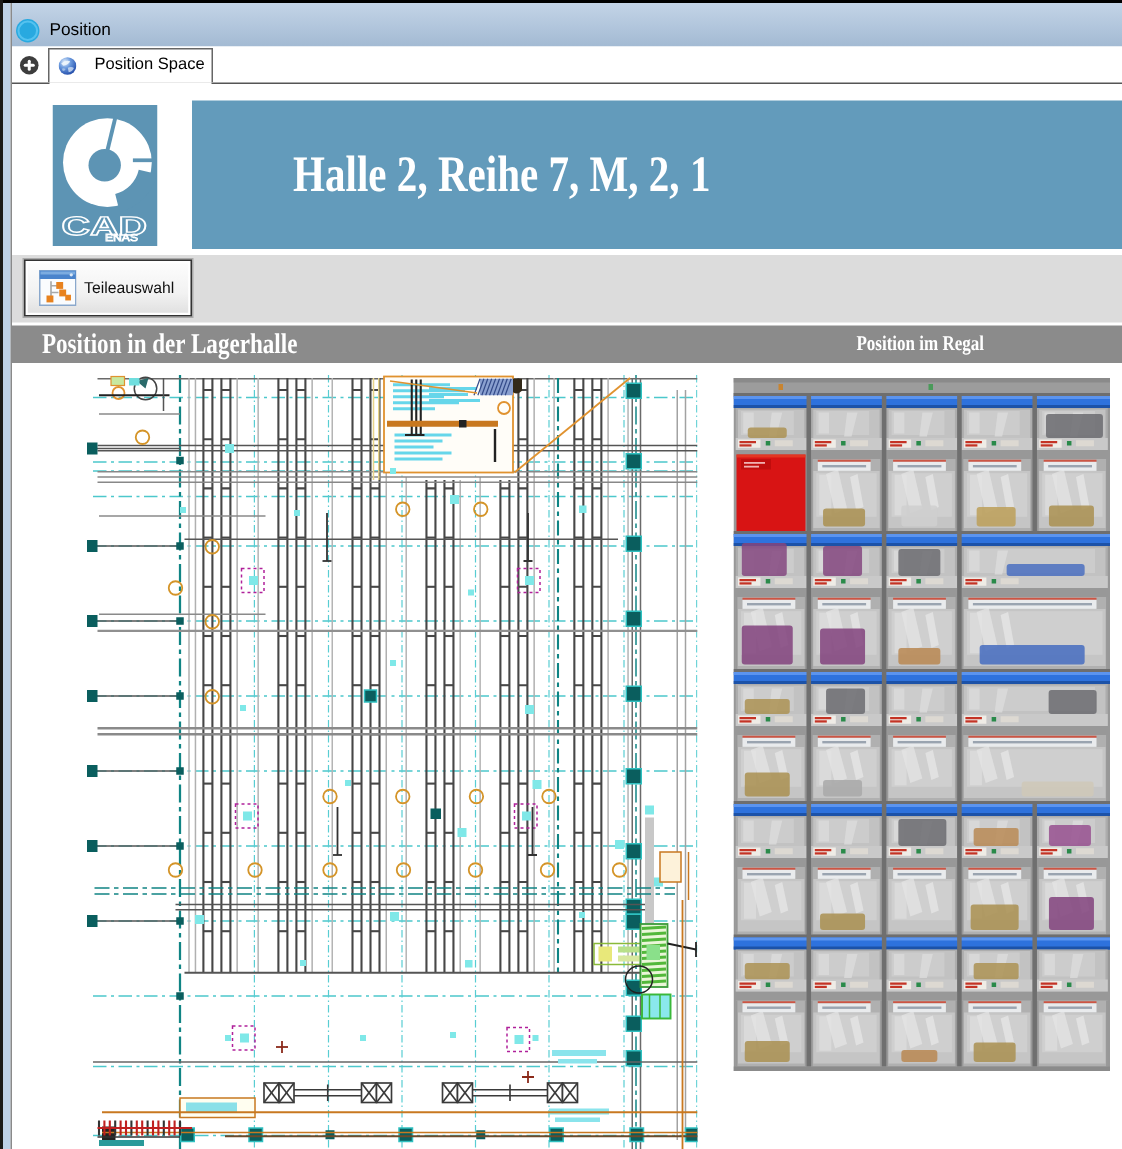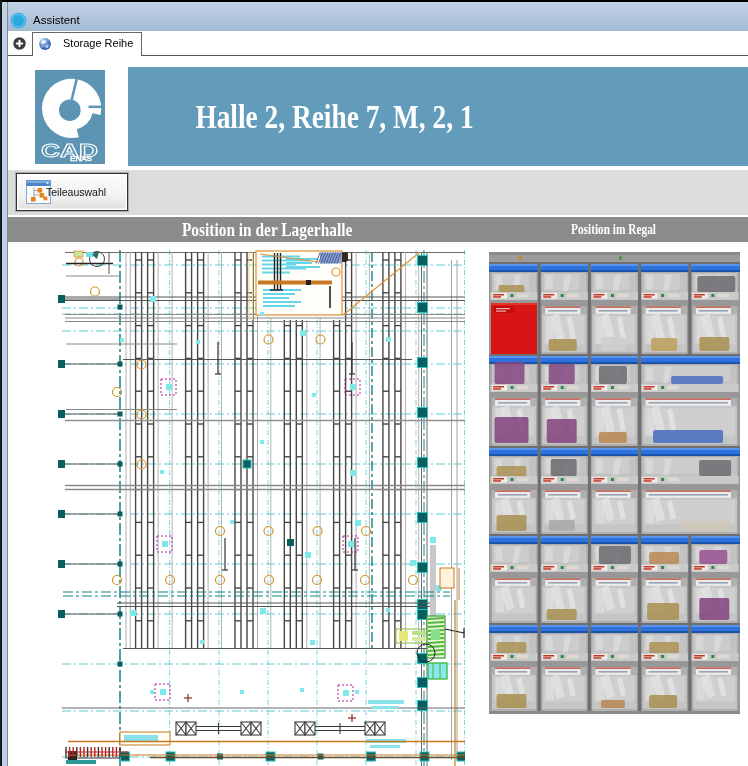--- a/index.html
+++ b/index.html
@@ -15,21 +15,21 @@
 <div class="abs" style="left:2px;top:2px;width:5px;height:764px;background:#bdd1e8"></div>
 <div class="abs" style="left:7px;top:2px;width:1px;height:764px;background:#8a8a8a"></div>
 
 <div class="abs" style="left:8px;top:2px;width:740px;height:29px;background:linear-gradient(#c3d4e7,#a3bad3)"></div>
 
 <svg class="abs" style="left:10px;top:12px" width="17" height="17">
     <circle cx="8.5" cy="8.5" r="7.8" fill="#28a9e0"></circle>
     <circle cx="8.5" cy="8.5" r="6.2" fill="none" stroke="#55c2ef" stroke-width="1.4"></circle>
   </svg>
 
-<div class="abs" style="left:33px;top:14px;font-size:11.5px;color:#000">Assistent</div>
+<div class="abs" style="left:33px;top:14px;font-size:11.5px;color:#000">Position</div>
 
 <div class="abs" style="left:8px;top:31px;width:740px;height:24px;background:#fff"></div>
 
 <div class="abs" style="left:8px;top:54.5px;width:740px;height:1.3px;background:#555"></div>
 <div class="abs" style="left:33px;top:54.5px;width:108px;height:1.3px;background:#fff"></div>
 
 <svg class="abs" style="left:13px;top:37px" width="13" height="13">
     <circle cx="6.5" cy="6.5" r="6.2" fill="#3d3d3d"></circle>
     <rect x="2.8" y="5.5" width="7.4" height="2" fill="#fff" rx="1"></rect>
     <rect x="5.5" y="2.8" width="2" height="7.4" fill="#fff" rx="1"></rect>
@@ -45,21 +45,21 @@
         <stop offset="0.75" stop-color="#2a55b0"></stop>
         <stop offset="1" stop-color="#16337e"></stop>
       </radialGradient>
     </defs>
 <circle cx="6" cy="6" r="5.9" fill="url(#gl)"></circle>
 <path d="M1.8 4.4 Q4.2 1.8 7.8 2.8 Q6.4 5.4 3.2 5.9 Z" fill="#f0f7fd" opacity="0.9"></path>
 <path d="M6.2 7.2 Q8.6 6.2 10.3 7.4 Q9.2 10 6.8 10.2 Z" fill="#d8e6f5" opacity="0.75"></path>
 <path d="M2.2 7.8 Q3.6 7.2 4.8 8.0 Q4.0 9.6 2.8 9.2 Z" fill="#c8dcf0" opacity="0.6"></path>
 </svg>
 
-<div class="abs" style="left:63px;top:37px;font-size:11px;color:#000">Storage Reihe</div>
+<div class="abs" style="left:63px;top:37px;font-size:11px;color:#000">Position Space</div>
 
 <svg class="abs" style="left:35px;top:70px" width="70" height="94" viewBox="0 0 70 94">
 <rect width="70" height="94" fill="#5d94b4"></rect>
 <circle cx="36.6" cy="38.4" r="29.6" fill="#fff"></circle>
 <path d="M 57.5 43.2 L 69.7 46.0 A 34 34 0 0 1 44.8 71.4 L 41.8 59.3 A 21.5 21.5 0 0 0 57.5 43.2 Z" fill="#5d94b4"></path>
 <circle cx="34.8" cy="40.2" r="10.8" fill="#5d94b4"></circle>
 <line x1="36.3" y1="31.5" x2="41.9" y2="8.3" stroke="#5d94b4" stroke-width="2.6"></line>
 <rect x="53.6" y="35.6" width="13.5" height="2.5" fill="#5d94b4"></rect>
 <text x="6" y="86.5" font-size="17.5" font-weight="bold" textLength="57" lengthAdjust="spacingAndGlyphs" fill="none" stroke="#fff" stroke-width="0.9" font-family="Liberation Sans">CAD</text>
 <text x="35" y="90.5" font-size="6.8" textLength="22" lengthAdjust="spacingAndGlyphs" fill="none" stroke="#fff" stroke-width="0.55" font-family="Liberation Sans">ENAS</text>
@@ -82,25 +82,25 @@
 <circle cx="21.5" cy="3.2" r="1.1" fill="#dce8f5"></circle>
 <line x1="8" y1="7.5" x2="8" y2="19.5" stroke="#a8a8a8" stroke-width="1.1"></line>
 <line x1="8" y1="10.5" x2="13" y2="10.5" stroke="#a8a8a8" stroke-width="1"></line>
 <line x1="8" y1="15" x2="13" y2="15" stroke="#a8a8a8" stroke-width="1"></line>
 <rect x="11.5" y="8" width="4.6" height="4.6" fill="#e8821e"></rect>
 <rect x="13.5" y="13" width="4.6" height="4.6" fill="#e8821e"></rect>
 <rect x="5" y="17" width="4.6" height="4.6" fill="#e8821e"></rect>
 <rect x="17.5" y="16.5" width="3.8" height="3.8" fill="#e8821e"></rect>
 </svg>
 
-<div class="abs" style="left:46px;top:186px;font-size:10.5px;color:#111">Teileauswahl</div>
+<div class="abs" style="left:56px;top:186px;font-size:10.5px;color:#111">Teileauswahl</div>
 
 <div class="abs" style="left:8px;top:217px;width:740px;height:25px;background:#8b8b8b"></div>
 
-<div class="abs serif" style="left:8px;top:217px;width:518.4px;height:25px;display:flex;align-items:center;justify-content:center;font-size:19px">
+<div class="abs serif" style="left:8px;top:217px;width:518.4px;height:25px;display:flex;align-items:center;justify-content:flex-start;font-size:19px">
     <span style="transform:scaleX(0.81);white-space:pre">Position in der Lagerhalle</span>
   </div>
 
 <div class="abs serif" style="left:528px;top:217px;width:171.4px;height:25px;display:flex;align-items:center;justify-content:center;font-size:14px">
     <span style="transform:scaleX(0.81);white-space:pre">Position im Regal</span>
   </div>
 
 <svg style="position:absolute;left:58px;top:250px" width="407" height="516" viewBox="0 0 407 516">
 <g stroke="#4cc8cc" stroke-width="0.9" stroke-dasharray="9 3 2 3" fill="none">
 <line x1="4" y1="15" x2="407" y2="15"></line>

